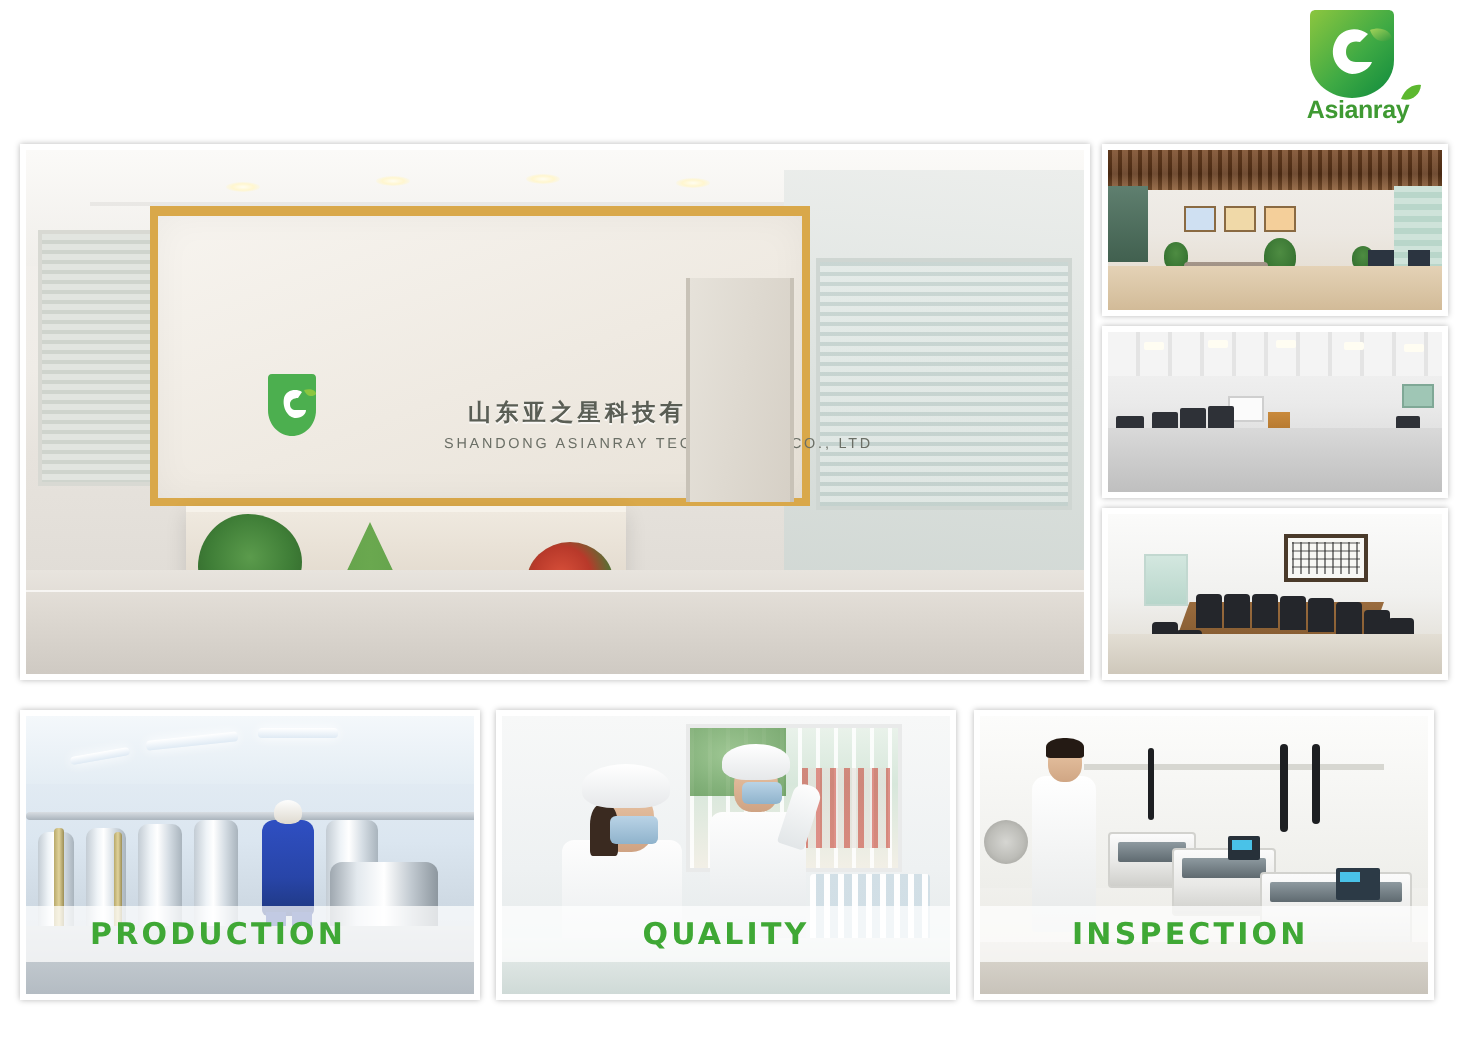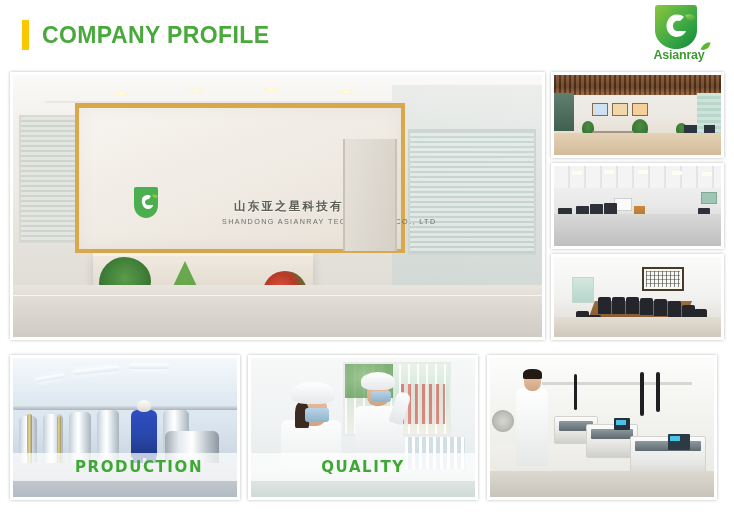--- a/index.html
+++ b/index.html
@@ -339,39 +339,35 @@
     align-items: center;
   }
   .caption-text {
     font-size: 15px;
     font-weight: bold;
     color: #3fa835;
     letter-spacing: 1.6px;
     font-family: "DejaVu Sans", sans-serif;
     white-space: nowrap;
   }
-  .cap-left   { padding-left: 62px; }
+  .cap-left   { padding-left: 32px; }
   .cap-center { width:100%; text-align:center; }
   .cap-start  { padding-left: 46px; }
 
   .bottom-strip {
     position:absolute; left:0; bottom:0; width:734px; height:16px; background:#ffffff;
   }
 </style>
 </head>
 <body>
 
 <div class="page">
 
   <div class="header">
 
-    <div class="title-wrap">
-      <div class="title-bar"></div>
-      <div class="page-title">COMPANY PROFILE</div>
-    </div>
 
     <div class="logo">
       <svg class="logo-mark" viewBox="0 0 52 46">
         <defs>
           <linearGradient id="lgA" x1="0" y1="0" x2="1" y2="1">
             <stop offset="0%" stop-color="#8cc63f"></stop>
             <stop offset="55%" stop-color="#3faa44"></stop>
             <stop offset="100%" stop-color="#0f8a3d"></stop>
           </linearGradient>
           <linearGradient id="lgB" x1="0" y1="0" x2="1" y2="1">
@@ -595,17 +591,20 @@
       <div class="in-ctrl" style="left:178px; top:76px; width:22px; height:16px; background:#2c3a46;">
         <div class="in-ctrl-screen"></div>
       </div>
 
       <div class="in-person-coat"></div>
       <div class="in-person-head"></div>
       <div class="in-person-hair"></div>
       <div class="in-fan"></div>
 
       <div class="in-floor"></div>
+      <div class="caption-band">
+        <span class="caption-text cap-start">INSPECTION</span>
+      </div>
     </div>
   </div>
 
   <div class="bottom-strip"></div>
 </div>
 
 </body></html>

